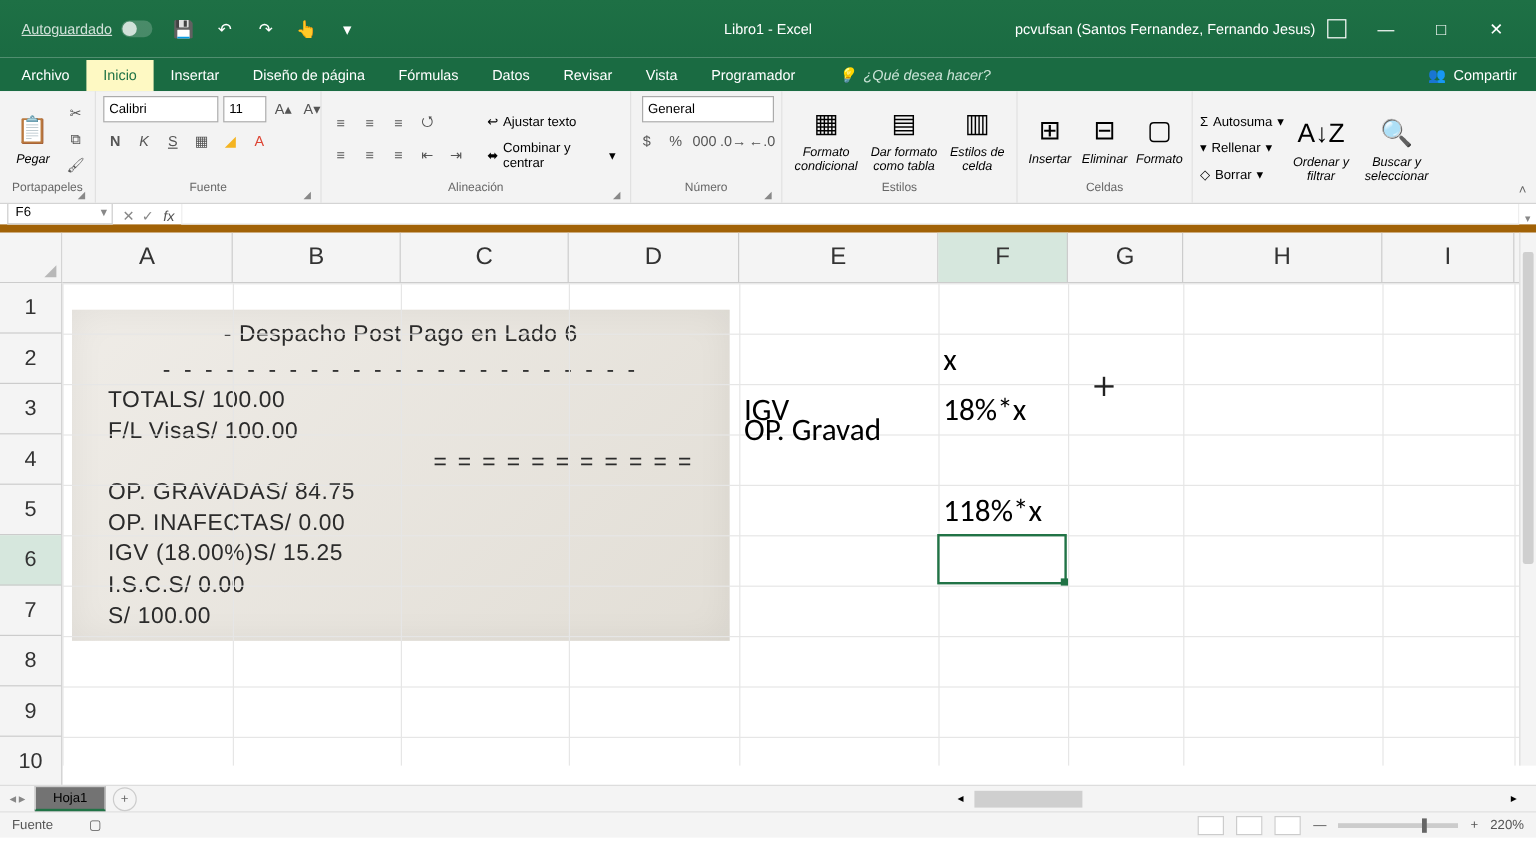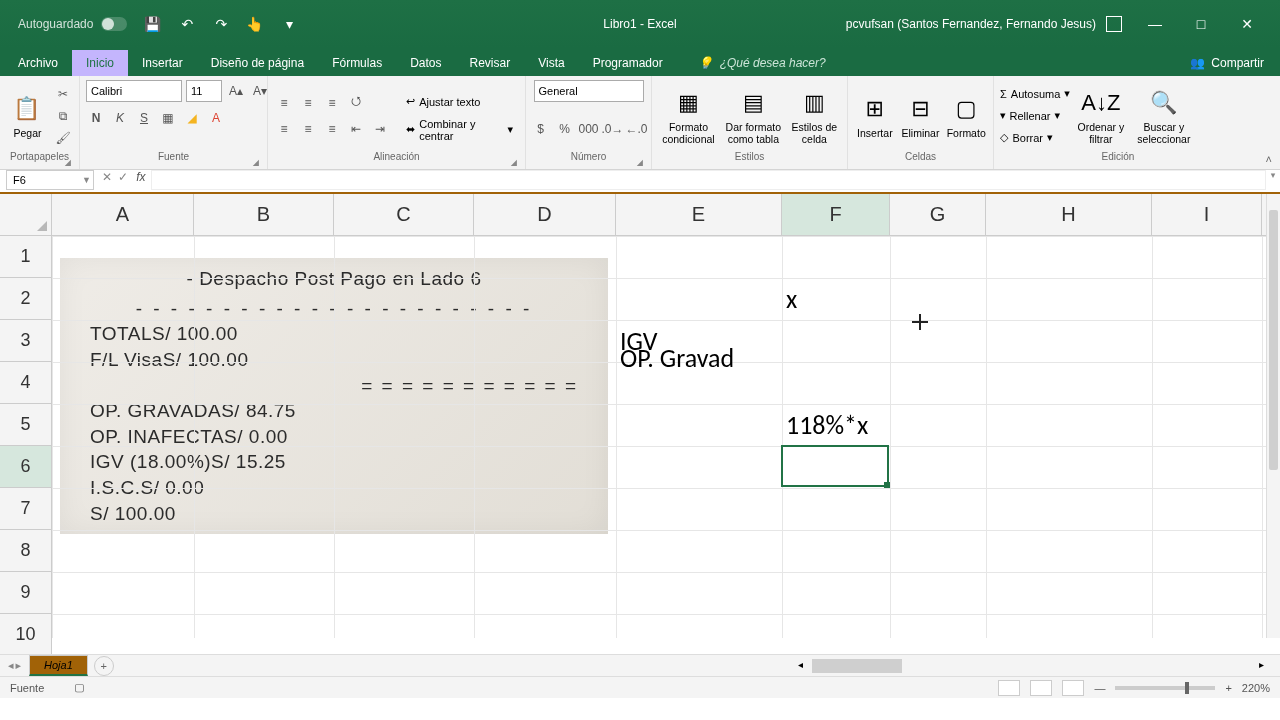--- a/index.html
+++ b/index.html
@@ -1,58 +1,58 @@
 <!DOCTYPE html>
 <html><head>
 <meta charset="utf-8">
 <style>
 * { margin: 0; padding: 0; box-sizing: border-box; font-family: "Segoe UI", Tahoma, sans-serif; }
 body { width: 1280px; height: 720px; background: #fff; overflow: hidden; position: relative; }
 
 
 .titlebar { height: 48px; background: linear-gradient(to bottom, #1e7045, #1a6b42); display: flex; align-items: center; color: #fff; font-size: 12px; position: relative; }
 .tb-left { display: flex; align-items: center; gap: 18px; padding-left: 18px; }
-.autosave { display: flex; align-items: center; gap: 8px; opacity: 0.8; }
+.autosave { display: flex; align-items: center; gap: 8px; opacity: 0.8; text-decoration: underline; }
 .toggle { width: 26px; height: 14px; background: rgba(255,255,255,0.25); border-radius: 7px; position: relative; }
 .toggle::after { content: ""; position: absolute; left: 1px; top: 1px; width: 12px; height: 12px; background: #fff; border-radius: 50%; }
 .qat { display: flex; gap: 18px; align-items: center; }
 .qat-icon { width: 16px; height: 16px; display: flex; align-items: center; justify-content: center; font-size: 14px; cursor: pointer; }
 .title-center { position: absolute; left: 50%; transform: translateX(-50%); }
 .title-right { margin-left: auto; display: flex; align-items: center; gap: 10px; padding-right: 10px; }
 .win-btns { display: flex; }
 .win-btn { width: 46px; height: 30px; display: flex; align-items: center; justify-content: center; font-size: 14px; cursor: pointer; }
 
 
 .tabs { height: 28px; background: #1a6b42; display: flex; align-items: flex-end; padding-left: 4px; }
 .tab { padding: 6px 14px; color: #fff; font-size: 12px; cursor: pointer; }
-.tab.active { background: #c4b5fd; color: #217346; }
+.tab.active { background: #fef9c3; color: #217346; }
 .search-tab { color: #cce5d8; margin-left: 8px; display: flex; align-items: center; gap: 6px; font-style: italic; }
 .share-tab { margin-left: auto; padding-right: 16px; color: #fff; display: flex; align-items: center; gap: 6px; }
 
 
 .ribbon { height: 94px; background: #f3f3f3; border-bottom: 1px solid #d4d4d4; display: flex; position: relative; }
 .group { display: flex; flex-direction: column; border-right: 1px solid #e1e1e1; padding: 4px 6px 2px; }
 .group-body { flex: 1; display: flex; align-items: center; gap: 4px; }
 .group-label { height: 16px; font-size: 10px; color: #666; text-align: center; position: relative; }
 .group-label .launcher { position: absolute; right: 2px; bottom: 0; font-size: 8px; color: #888; cursor: pointer; }
 .big-btn { display: flex; flex-direction: column; align-items: center; width: 48px; cursor: pointer; text-align: center; }
 .big-btn .ic { width: 32px; height: 32px; margin-bottom: 2px; display:flex; align-items:center; justify-content:center; font-size:22px; }
-.big-btn .lbl { font-size: 10.5px; line-height: 12px; }
+.big-btn .lbl { font-size: 10.5px; line-height: 12px; font-style: italic; }
 .col { display: flex; flex-direction: column; gap: 2px; }
 .row { display: flex; gap: 4px; align-items: center; }
 .small-btn { width: 20px; height: 20px; font-size: 12px; display:flex; align-items:center; justify-content:center; cursor:pointer; color:#555; border:1px solid transparent; }
 .font-sel { width: 96px; height: 22px; border: 1px solid #ababab; font-size: 11px; padding-left: 4px; background:#fff; }
 .size-sel { width: 36px; height: 22px; border: 1px solid #ababab; font-size: 11px; padding-left:4px; background:#fff; }
 .num-sel { width: 110px; height: 22px; border: 1px solid #ababab; font-size: 11px; padding-left:4px; background:#fff; }
 .wide-btn { display:flex; align-items:center; gap:4px; font-size:11px; height:22px; padding:0 6px; cursor:pointer; }
 .edit-row { display:flex; align-items:center; gap:4px; font-size:11px; height:20px; cursor:pointer; }
 .ribbon-collapse { position:absolute; right:8px; bottom:4px; font-size:11px; color:#666; cursor:pointer; }
 
 
-.fbar { height: 24px; border-bottom: 2px solid #a16207; display:flex; align-items:flex-start; background:#fff; }
+.fbar { height: 24px; border-bottom: 7px solid #a16207; display:flex; align-items:flex-end; background:#fff; }
 .namebox { width: 88px; height: 20px; border:1px solid #ccc; margin-left:6px; font-size:11px; padding-left:6px; background:#fff; display:flex; align-items:center; justify-content:space-between; padding-right:2px; }
 .fx-btns { display:flex; gap:6px; margin:0 8px; color:#888; font-size:12px; }
 .fx-sym { font-style:italic; font-size:12px; color:#555; margin-right:6px;}
 .formula-input { flex:1; height:20px; border:1px solid #eee; font-size:12px; padding-left:4px; }
 
 
 .grid-area { position:relative; height: 460px; background:#fff; }
 .sel-all { position:absolute; left:0; top:0; width:52px; height:42px; border-right:1px solid #ccc; border-bottom:1px solid #ccc; background:#f4f4f4; }
 .sel-all::after { content:""; position:absolute; right:4px; bottom:4px; width:0; height:0; border-left:10px solid transparent; border-bottom:10px solid #b8b8b8; }
 .col-headers { position:absolute; left:52px; right:14px; top:0; height:42px; display:flex; background:#f4f4f4; border-bottom:1px solid #ccc; }
@@ -79,21 +79,21 @@
 
 
 .cursor-plus { position:absolute; width:16px; height:16px; }
 .cursor-plus::before, .cursor-plus::after { content:""; position:absolute; background:#222; }
 .cursor-plus::before { left:7px; top:0; width:2px; height:16px; }
 .cursor-plus::after { top:7px; left:0; height:2px; width:16px; }
 
 
 .sheet-bar { height:22px; background:#f4f4f4; border-top:1px solid #ddd; display:flex; align-items:center; font-size:11px; position:relative; }
 .sheet-nav { display:flex; gap:2px; padding:0 8px; color:#888; }
-.sheet-tab { padding:3px 14px; border:1px solid #ccc; border-bottom:2px solid #217346; background:#a16207; cursor:pointer;font-style:italic; }
+.sheet-tab { padding:3px 14px; border:1px solid #ccc; border-bottom:2px solid #217346; background:#737373; cursor:pointer; }
 .new-sheet { width:20px; height:20px; border:1px solid #ccc; border-radius:50%; display:flex; align-items:center; justify-content:center; margin-left:6px; cursor:pointer; color:#666; }
 .hscroll { position:absolute; right:14px; width:470px; height:14px; top:4px; background:#f4f4f4; }
 .hscroll .track { position:absolute; left:16px; right:16px; height:100%; }
 .hscroll .thumb { position:absolute; left:0; width:90px; height:100%; background:#cfcfcf; }
 
 
 .statusbar { height:22px; background:#f4f4f4; border-top:1px solid #ddd; display:flex; align-items:center; font-size:11px; color:#555; padding:0 10px; }
 .sb-right { margin-left:auto; display:flex; align-items:center; gap:10px; }
 .view-btn { width:22px; height:16px; border:1px solid #ccc; cursor:pointer; background:#fff; }
 .zoom-slider { width:100px; height:4px; background:#ccc; position:relative; }
@@ -211,21 +211,21 @@
             <span>⬌</span>
             <span>Combinar y centrar</span>
             <span>▾</span>
           </div>
       </div>
     </div>
     <div class="group-label"><span>Alineación</span><span class="launcher">◢</span></div>
   </div>
 
   <div class="group" style="width:126px">
-    <div class="group-body col" style="gap:17px;align-items:center">
+    <div class="group-body col" style="gap:6px;align-items:flex-end">
       <input class="num-sel" value="General" style="">
       <div class="row">
         <span class="small-btn">$</span>
         <span class="small-btn">%</span>
         <span class="small-btn">000</span>
         <span class="small-btn">.0→</span>
         <span class="small-btn">←.0</span>
       </div>
     </div>
     <div class="group-label"><span>Número</span><span class="launcher">◢</span></div>
@@ -288,21 +288,20 @@
       </div>
       <div class="big-btn" style="width:54px">
           <div class="ic">A↓Z</div>
           <div class="lbl">Ordenar y filtrar</div>
         </div>
       <div class="big-btn" style="width:64px">
           <div class="ic">🔍</div>
           <div class="lbl">Buscar y seleccionar</div>
         </div>
     </div>
-    <div class="group-label"><span>Edición</span></div>
   </div>
   <span class="ribbon-collapse">˄</span>
 </div>
 
 <div class="fbar">
   <div class="namebox">
       <span>F6</span>
       <span style="font-size:9px;color:#888">▼</span>
     </div>
   <div class="fx-btns">
@@ -390,20 +389,21 @@
       <div class="gridline-h" style="top: 168px;"></div>
       <div class="gridline-h" style="top: 210px;"></div>
       <div class="gridline-h" style="top: 252px;"></div>
       <div class="gridline-h" style="top: 294px;"></div>
       <div class="gridline-h" style="top: 336px;"></div>
       <div class="gridline-h" style="top: 378px;"></div>
       <div class="gridline-h" style="top: 420px;"></div>
       <div class="cell-text" style="left: 564px; top: 60px; width: 206px; height: 42px; margin-top: 41px;">OP. Gravad</div>
       <div class="cell-text" style="left: 730px; top: 42px; width: 148px; height: 42px;">x</div>
       <div class="cell-text" style="left: 564px; top: 84px; width: 206px; height: 42px;">IGV</div>
+      <div class="cell-text" style="left: 730px; top: 84px; width: 148px; height: 42px;">18%*x</div>
       <div class="cell-text" style="left: 730px; top: 168px; width: 148px; height: 42px;">118%*x</div>
       <div class="sel-box" style="left: 729px; top: 209px; width: 108px; height: 42px;"></div>
       <div class="cursor-plus" style="left: 860px; top: 78px;"></div>
     </div>
   <div class="vscroll">
       <div class="vthumb"></div>
     </div>
 </div>
 
 <div class="sheet-bar">

